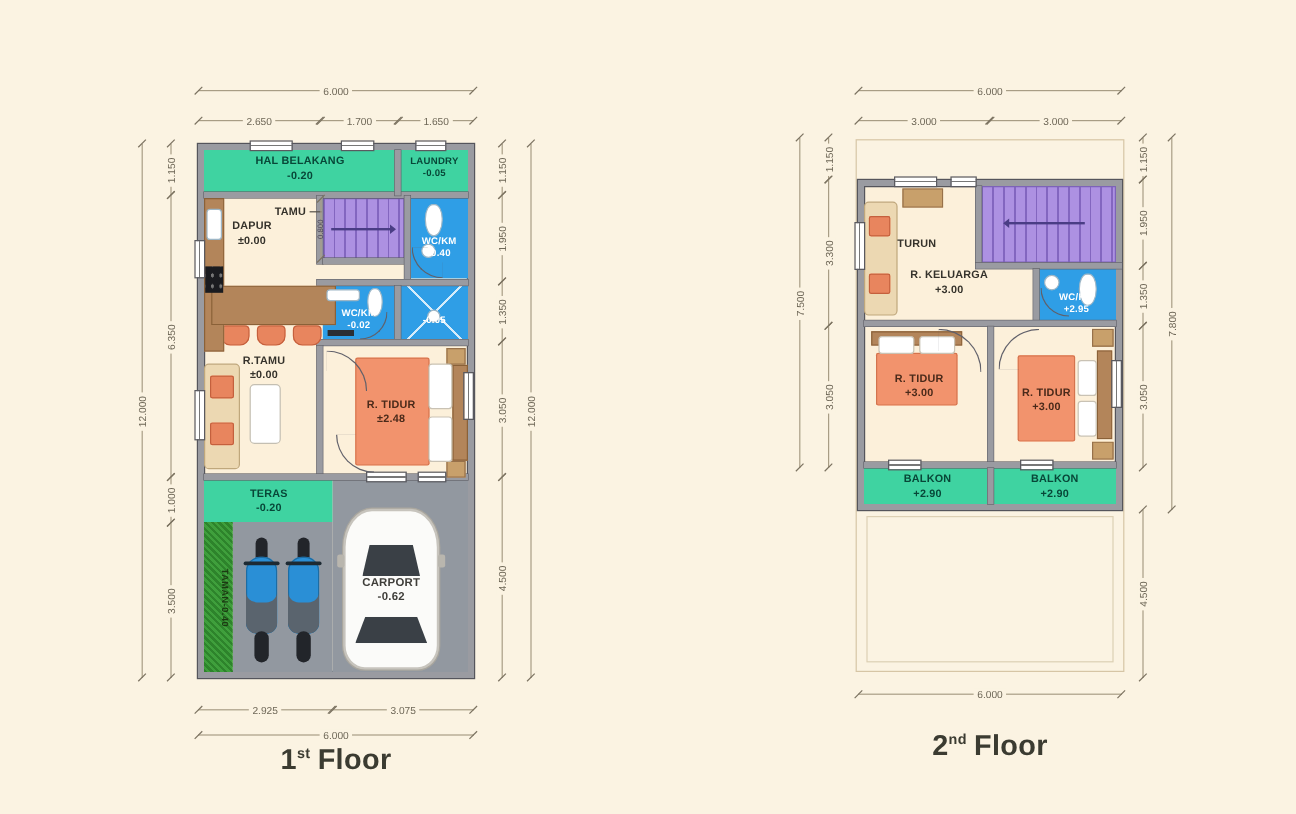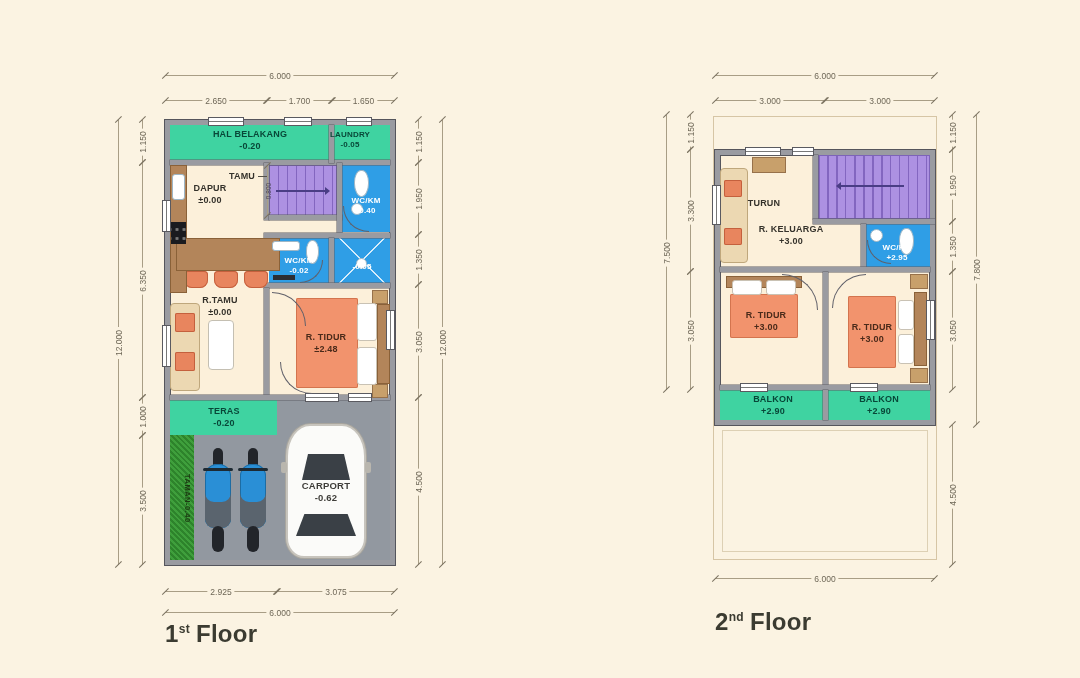--- a/index.html
+++ b/index.html
@@ -98,21 +98,21 @@
   .car .m1{ left:-7px; } .car .m2{ right:-7px; }
   .moto{ position:absolute; width:26px; height:104px; z-index:14; }
   .moto i{ position:absolute; }
   .moto .wt{ left:8px; top:0; width:10px; height:22px; background:#22252a; border-radius:5px; }
   .moto .wb{ left:7px; bottom:0; width:12px; height:26px; background:#22252a; border-radius:6px; }
   .moto .bd{ left:0; top:16px; width:26px; height:64px; background:#2a8fd6;
              border-radius:12px 12px 9px 9px; box-shadow:inset 0 -26px 0 #5a646e, inset 0 0 0 1px #1d6ca3; }
   .moto .hb{ left:-2px; top:20px; width:30px; height:3px; background:#1d2a33; border-radius:2px; }
 
   
-  .cap{ position:absolute; font-size:24px; color:#3b3b31; font-weight:600; letter-spacing:.3px; }
+  .cap{ position:absolute; text-align:center; font-size:24px; color:#3b3b31; font-weight:600; letter-spacing:.3px; }
   .cap sup{ font-size:12px; }
   .cap .w{ margin-left:6px; }
 </style>
 </head>
 <body>
 
 <div id="canvas">
 
 
   <div class="bldg" style="left:165px;top:120px;width:230px;height:445px"></div>
@@ -202,21 +202,21 @@
       <i class="wt"></i>
       <i class="bd"></i>
       <i class="hb"></i>
       <i class="wb"></i>
     </div>
 
   <div class="rlabel gl" style="left:180px;top:129px;width:140px">
     <span>HAL BELAKANG</span>
       <span>-0.20</span>
   </div>
-  <div class="rlabel gl sm" style="left:320px;top:130px;width:60px">
+  <div class="rlabel gl sm" style="left:332px;top:130px;width:60px">
     <span>LAUNDRY</span>
       <span>-0.05</span>
   </div>
   <div class="rlabel" style="left:180px;top:183px;width:60px">
     <span>DAPUR</span>
       <span>±0.00</span>
   </div>
   <div class="rlabel" style="left:222px;top:171px;width:40px">
     <span>TAMU</span>
   </div>

